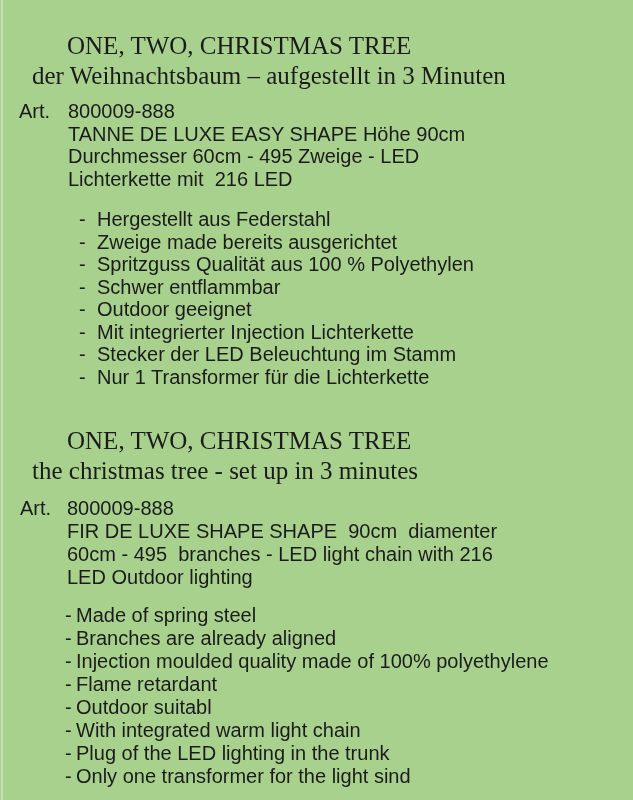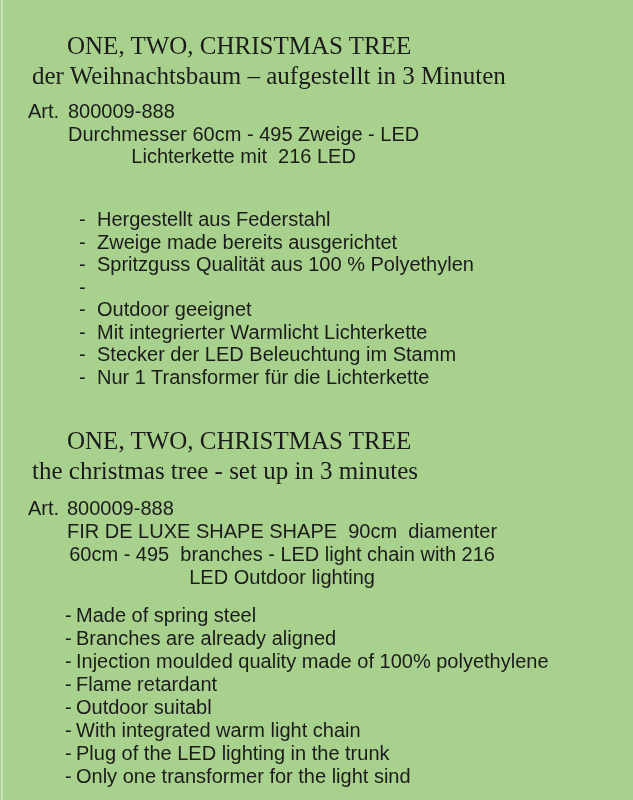--- a/index.html
+++ b/index.html
@@ -25,21 +25,21 @@
   .title-block { position: absolute; left: 0; right: 0; }
   .title-line { font-size: 25px; line-height: 30px; white-space: pre; font-family: Liberation Serif, serif; }
   #de-title { top: 31px; }
   #en-title { top: 426px; }
   .t1 { margin-left: 67px; }
   .t2 { margin-left: 32px; }
   
   .art-block { position: absolute; }
   #de-art { left: 19px; top: 100px; }
   #en-art { left: 20px; top: 497px; }
-  .art-line { font-size: 20px; white-space: pre; text-align: center; }
+  .art-line { font-size: 20px; white-space: pre; }
   #de-art .art-line { line-height: 22.5px; }
   #en-art .art-line { line-height: 23px; }
   .art-row { display: flex; }
   .art-label { flex: 0 0 auto; }
   #de-art .art-label { width: 49px; }
   #en-art .art-label { width: 47px; }
   
   .bullets { position: absolute; }
   #de-bullets { left: 79px; top: 208px; }
   #en-bullets { left: 65px; top: 604px; }
@@ -61,33 +61,34 @@
 </div>
 
 <div id="de-art" class="art-block">
   <div class="art-row">
     <div class="art-line art-label">Art.</div>
     <div class="art-line">800009-888</div>
   </div>
   <div class="art-row">
     <div class="art-line art-label"></div>
     <div>
+      <div class="art-line">TANNE DE LUXE EASY SHAPE Höhe 90cm</div>
       <div class="art-line">Durchmesser 60cm - 495 Zweige - LED</div>
       <div class="art-line">Lichterkette mit  216 LED</div>
     </div>
   </div>
 </div>
 
 <div id="de-bullets" class="bullets">
   <div class="b-row"><span class="dash">-</span><span>Hergestellt aus Federstahl</span></div>
   <div class="b-row"><span class="dash">-</span><span>Zweige made bereits ausgerichtet</span></div>
   <div class="b-row"><span class="dash">-</span><span>Spritzguss Qualität aus 100 % Polyethylen</span></div>
-  <div class="b-row"><span class="dash">-</span></div>
+  <div class="b-row"><span class="dash">-</span><span>Schwer entflammbar</span></div>
   <div class="b-row"><span class="dash">-</span><span>Outdoor geeignet</span></div>
-  <div class="b-row"><span class="dash">-</span><span>Mit integrierter Warmlicht Lichterkette</span></div>
+  <div class="b-row"><span class="dash">-</span><span>Mit integrierter Injection Lichterkette</span></div>
   <div class="b-row"><span class="dash">-</span><span>Stecker der LED Beleuchtung im Stamm</span></div>
   <div class="b-row"><span class="dash">-</span><span>Nur 1 Transformer für die Lichterkette</span></div>
 </div>
 
 <div id="en-title" class="title-block">
   <div class="title-line t1">ONE, TWO, CHRISTMAS TREE</div>
   <div class="title-line t2">the christmas tree - set up in 3 minutes</div>
 </div>
 
 <div id="en-art" class="art-block">

